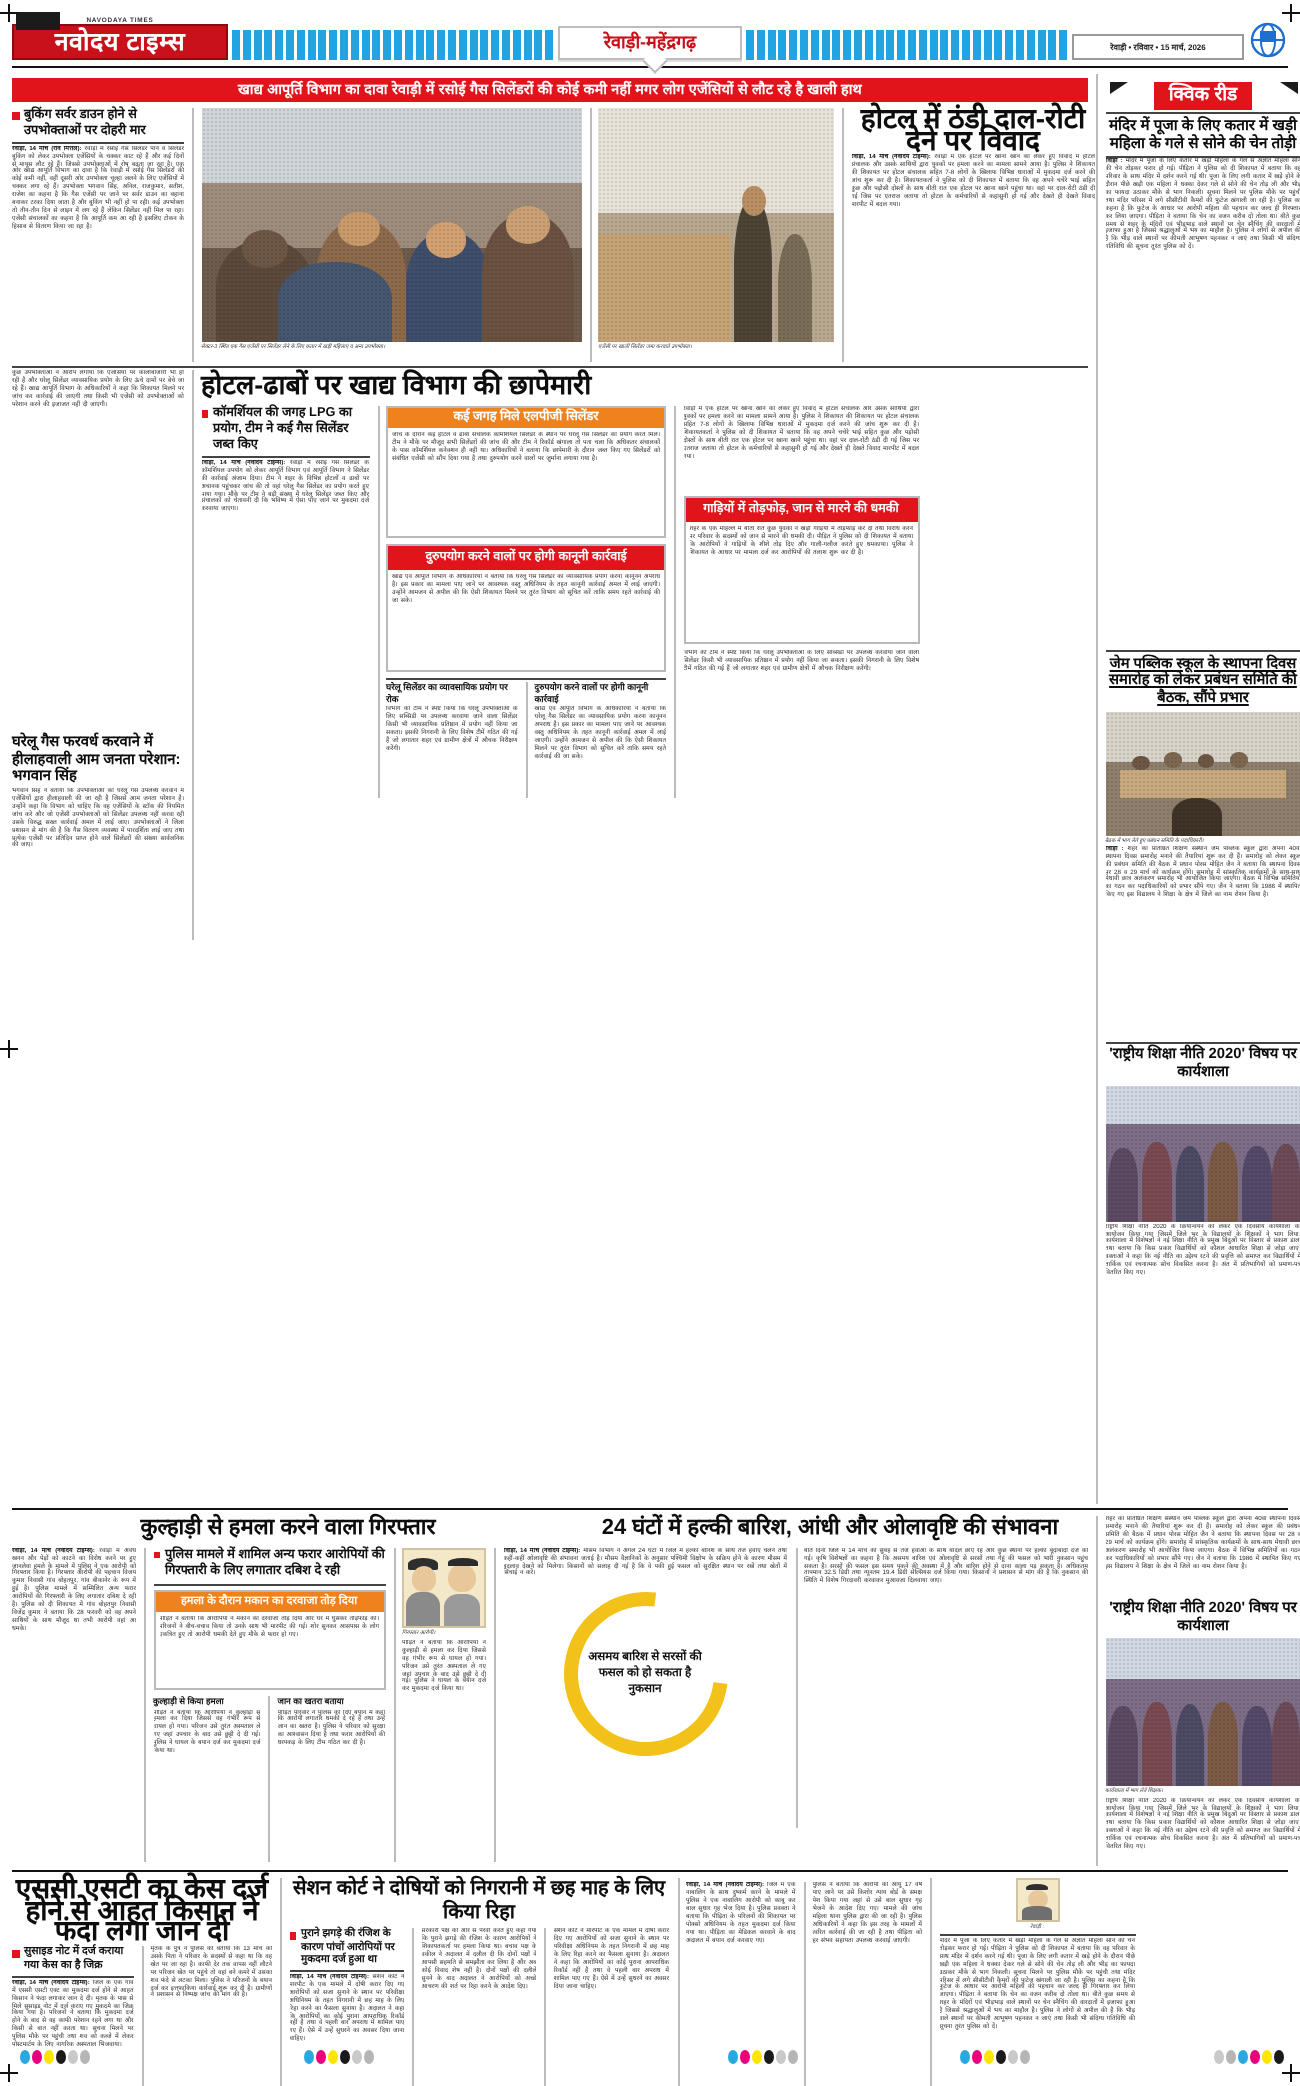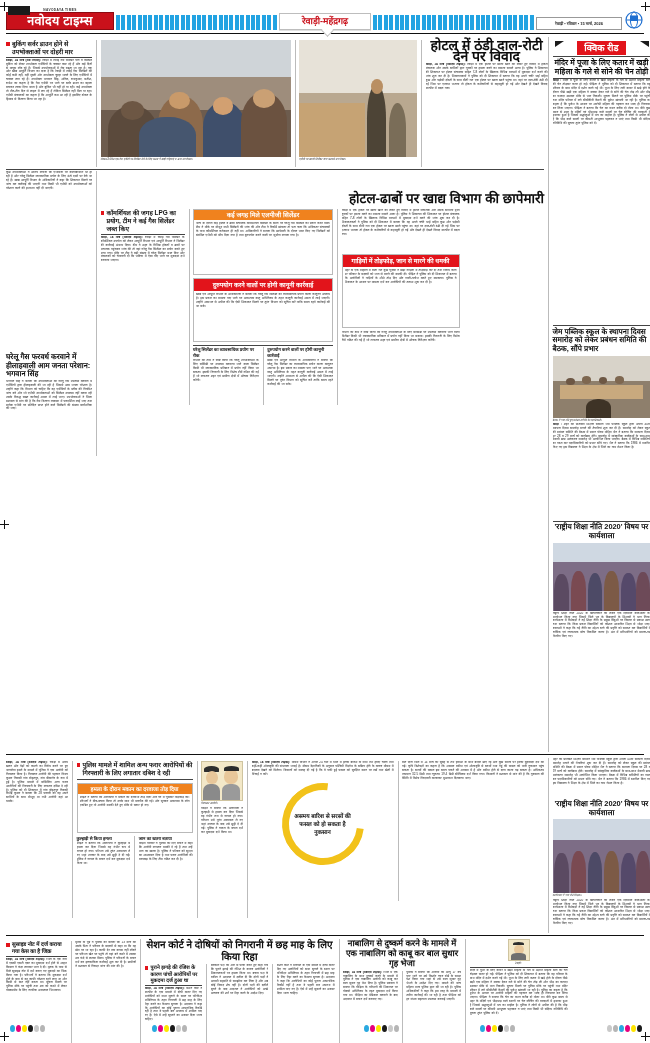--- a/index.html
+++ b/index.html
@@ -42,21 +42,21 @@
 
   .rule-thick { height:1.6px; background:#111; margin:2.5px 0 0; }
   .rule-thin  { height:.6px; background:#444; margin:1px 0; }
 
   
   .hl1 { font-size:25px; line-height:27px; font-weight:bold; letter-spacing:-.3px;
          text-align:center; color:#0d0d0d; }
   .hl1 .blue { color:#1f6fd0; }
   .subbar { background:#e2141b; color:#fff; font-weight:bold; font-size:7.2px;
             line-height:12px; text-align:center; margin-top:2px; letter-spacing:.1px; }
-  .hl2 { font-size:13.5px; line-height:15px; font-weight:bold; text-align:right; color:#0d0d0d;margin-top:20px; }
+  .hl2 { font-size:13.5px; line-height:15px; font-weight:bold; text-align:left; color:#0d0d0d; }
   .hl3 { font-size:11px; line-height:12.5px; font-weight:bold; text-align:center; color:#0d0d0d; }
   .hl4 { font-size:14px; line-height:10.6px; font-weight:bold; text-align:center; color:#0d0d0d; }
   .hl5 { font-size:7.4px; line-height:8.6px; font-weight:bold; color:#0d0d0d; }
 
   .bullet-hl { font-size:6.4px; line-height:8px; font-weight:bold; color:#111; padding-left:6px;
                position:relative; }
   .bullet-hl::before { content:""; position:absolute; left:0; top:2px; width:3.6px; height:3.6px;
                        background:#e2141b; }
 
   
@@ -147,20 +147,21 @@
         <rect x="6" y="5.5" width="8" height="5.5" fill="#1f6fd0"></rect>
       </svg>
     </div>
   </div>
 
   <div class="rule-thick"></div>
 
   <div class="cols" style="margin-top:3px;">
     <div class="col" style="flex:0 0 538px;">
 
+      <div class="subbar">खाद्य आपूर्ति विभाग का दावा रेवाड़ी में रसोई गैस सिलेंडरों की कोई कमी नहीं मगर लोग एजेंसियों से लौट रहे है खाली हाथ</div>
 
       <div class="cols" style="margin-top:3px;">
         <div class="col" style="flex:0 0 86px;">
           <div class="bullet-hl">बुकिंग सर्वर डाउन होने से उपभोक्ताओं पर दोहरी मार</div>
           <div class="rule-thin"></div>
           <div class="body-txt" style="height:108px;">
             <span class="dateline">रेवाड़ी, 14 मार्च (रवि मित्तल):</span>
             <span>रेवाड़ी में रसोई गैस सिलेंडर पाने व सिलेंडर बुकिंग को लेकर उपभोक्ता एजेंसियों के चक्कर काट रहे हैं और कई दिनों से मायूस लौट रहे हैं। जिससे उपभोक्ताओं में रोष बढ़ता जा रहा है। एक ओर खाद्य आपूर्ति विभाग का दावा है कि रेवाड़ी में रसोई गैस सिलेंडरों की कोई कमी नहीं, वहीं दूसरी ओर उपभोक्ता चूल्हा जलने के लिए एजेंसियों में चक्कर लगा रहे हैं। उपभोक्ता भगवान सिंह, अनिल, राजकुमार, सतीश, राजेश का कहना है कि गैस एजेंसी पर जाने पर सर्वर डाउन का बहाना बनाकर टरका दिया जाता है और बुकिंग भी नहीं हो पा रही। कई उपभोक्ता तो तीन-तीन दिन से लाइन में लग रहे हैं लेकिन सिलेंडर नहीं मिल पा रहा। एजेंसी संचालकों का कहना है कि आपूर्ति कम आ रही है इसलिए टोकन के हिसाब से वितरण किया जा रहा है।</span>
           </div>
         </div>
@@ -273,21 +274,21 @@
       </div>
       <div class="rule-thin"></div>
       <h3 class="hl4" style="font-size:7.6px;line-height:9px;margin-top:1px;">मंदिर में पूजा के लिए कतार में खड़ी महिला के गले से सोने की चेन तोड़ी</h3>
       <div class="rule-thin" style="margin-top:2px;"></div>
       <div class="body-txt" style="height:244px;margin-top:1px;">
         <span class="dateline">रेवाड़ी :</span>
         <span>मंदिर में पूजा के लिए कतार में खड़ी महिला के गले से अज्ञात महिला सोने की चेन तोड़कर फरार हो गई। पीड़िता ने पुलिस को दी शिकायत में बताया कि वह परिवार के साथ मंदिर में दर्शन करने गई थी। पूजा के लिए लगी कतार में खड़े होने के दौरान पीछे खड़ी एक महिला ने धक्का देकर गले से सोने की चेन तोड़ ली और भीड़ का फायदा उठाकर मौके से भाग निकली। सूचना मिलने पर पुलिस मौके पर पहुंची तथा मंदिर परिसर में लगे सीसीटीवी कैमरों की फुटेज खंगाली जा रही है। पुलिस का कहना है कि फुटेज के आधार पर आरोपी महिला की पहचान कर जल्द ही गिरफ्तार कर लिया जाएगा। पीड़िता ने बताया कि चेन का वजन करीब दो तोला था। बीते कुछ समय से शहर के मंदिरों एवं भीड़भाड़ वाले स्थानों पर चेन स्नैचिंग की वारदातों में इजाफा हुआ है जिससे श्रद्धालुओं में भय का माहौल है। पुलिस ने लोगों से अपील की है कि भीड़ वाले स्थानों पर कीमती आभूषण पहनकर न जाएं तथा किसी भी संदिग्ध गतिविधि की सूचना तुरंत पुलिस को दें।</span>
       </div>
 
       <div class="rule-thin" style="margin-top:2px;"></div>
-      <h3 class="hl5" style="margin-top:2px;">जेम पब्लिक स्कूल के स्थापना दिवस समारोह को लेकर प्रबंधन समिति की बैठक, सौंपे प्रभार</h3>
+      <h3 class="hl5" style="margin-top:2px;text-align:center;text-decoration:underline;">जेम पब्लिक स्कूल के स्थापना दिवस समारोह को लेकर प्रबंधन समिति की बैठक, सौंपे प्रभार</h3>
       <div class="photo ph-meet" style="height:62px;margin-top:2px;">
         <div style="position:absolute;left:8%;top:48%;width:84%;height:22%;background:#c8a97e;"></div>
         <div class="head" style="left:14%;top:36%;width:9%;height:12%;"></div>
         <div class="head" style="left:30%;top:33%;width:9%;height:12%;background:#7e6750;"></div>
         <div class="head" style="left:47%;top:34%;width:9%;height:12%;"></div>
         <div class="head" style="left:64%;top:33%;width:9%;height:12%;background:#7e6750;"></div>
         <div class="sil" style="left:34%;width:26%;height:30%;background:#3e3326;"></div>
       </div>
       <div class="cap">बैठक में भाग लेते हुए प्रबंधन समिति के पदाधिकारी।</div>
       <div class="body-txt" style="height:96px;margin-top:1px;">
@@ -306,20 +307,28 @@
         <div class="sil" style="left:85%;width:14%;height:57%;background:#6d4a58;"></div>
       </div>
       <div class="body-txt" style="height:140px;margin-top:1px;">राष्ट्रीय शिक्षा नीति 2020 के क्रियान्वयन को लेकर एक दिवसीय कार्यशाला का आयोजन किया गया जिसमें जिले भर के विद्यालयों के शिक्षकों ने भाग लिया। कार्यशाला में विशेषज्ञों ने नई शिक्षा नीति के प्रमुख बिंदुओं पर विस्तार से प्रकाश डाला तथा बताया कि किस प्रकार विद्यार्थियों को कौशल आधारित शिक्षा से जोड़ा जाए। वक्ताओं ने कहा कि नई नीति का उद्देश्य रटने की प्रवृत्ति को समाप्त कर विद्यार्थियों में तार्किक एवं रचनात्मक सोच विकसित करना है। अंत में प्रतिभागियों को प्रमाण-पत्र वितरित किए गए।</div>
     </div>
   </div>
 
   <div class="rule-thick" style="margin-top:2px;"></div>
 
   <div class="cols" style="margin-top:3px;">
     <div class="col" style="flex:0 0 538px;">
+      <div class="cols">
+        <div class="col" style="flex:0 0 276px;">
+          <h2 class="hl3">कुल्हाड़ी से हमला करने वाला गिरफ्तार</h2>
+        </div>
+        <div class="col" style="flex:1;">
+          <h2 class="hl3">24 घंटों में हल्की बारिश, आंधी और ओलावृष्टि की संभावना</h2>
+        </div>
+      </div>
 
       <div class="cols" style="margin-top:3px;">
 
         <div class="col" style="flex:0 0 62px;">
           <div class="body-txt" style="height:130px;">
             <span class="dateline">रेवाड़ी, 14 मार्च (नवोदय टाइम्स):</span>
             <span>रेवाड़ी में अवैध खनन और पेड़ों को काटने का विरोध करने पर हुए जानलेवा हमले के मामले में पुलिस ने एक आरोपी को गिरफ्तार किया है। गिरफ्तार आरोपी की पहचान विजय कुमार निवासी गांव बोहतपुर, गांव बीकानेर के रूप में हुई है। पुलिस मामले में सम्मिलित अन्य फरार आरोपियों की गिरफ्तारी के लिए लगातार दबिश दे रही है। पुलिस को दी शिकायत में गांव बोहतपुर निवासी विजेंद्र कुमार ने बताया कि 28 फरवरी को वह अपने साथियों के साथ मौजूद था तभी आरोपी वहां आ धमके।</span>
           </div>
         </div>
         <div class="vline"></div>
@@ -394,20 +403,21 @@
       </div>
       <div class="cap">कार्यशाला में भाग लेते शिक्षक।</div>
       <div class="body-txt" style="height:34px;margin-top:1px;">राष्ट्रीय शिक्षा नीति 2020 के क्रियान्वयन को लेकर एक दिवसीय कार्यशाला का आयोजन किया गया जिसमें जिले भर के विद्यालयों के शिक्षकों ने भाग लिया। कार्यशाला में विशेषज्ञों ने नई शिक्षा नीति के प्रमुख बिंदुओं पर विस्तार से प्रकाश डाला तथा बताया कि किस प्रकार विद्यार्थियों को कौशल आधारित शिक्षा से जोड़ा जाए। वक्ताओं ने कहा कि नई नीति का उद्देश्य रटने की प्रवृत्ति को समाप्त कर विद्यार्थियों में तार्किक एवं रचनात्मक सोच विकसित करना है। अंत में प्रतिभागियों को प्रमाण-पत्र वितरित किए गए।</div>
     </div>
   </div>
 
   <div class="rule-thick" style="margin-top:2px;"></div>
 
   <div class="cols" style="margin-top:3px;">
     <div class="col" style="flex:0 0 130px;">
+      <h2 class="hl4">एससी एसटी का केस दर्ज होने से आहत किसान ने फंदा लगा जान दी</h2>
       <div class="cols" style="margin-top:2px;">
         <div class="col">
           <div class="bullet-hl" style="font-size:5.4px;line-height:6.6px;">सुसाइड नोट में दर्ज कराया गया केस का है जिक्र</div>
           <div class="rule-thin" style="margin-top:2px;"></div>
           <div class="body-txt" style="height:132px;margin-top:1px;">
             <span class="dateline">रेवाड़ी, 14 मार्च (नवोदय टाइम्स):</span>
             <span>जिले के एक गांव में एससी एसटी एक्ट का मुकदमा दर्ज होने से आहत किसान ने फंदा लगाकर जान दे दी। मृतक के पास से मिले सुसाइड नोट में दर्ज कराए गए मुकदमे का जिक्र किया गया है। परिजनों ने बताया कि मुकदमा दर्ज होने के बाद से वह काफी परेशान रहने लगा था और किसी से बात नहीं करता था। सूचना मिलने पर पुलिस मौके पर पहुंची तथा शव को कब्जे में लेकर पोस्टमार्टम के लिए नागरिक अस्पताल भिजवाया।</span>
           </div>
         </div>
         <div class="vline"></div>
@@ -435,21 +445,20 @@
         </div>
         <div class="vline"></div>
         <div class="col">
           <div class="body-txt" style="height:140px;">सेशन कोर्ट ने मारपीट के एक मामले में दोषी करार दिए गए आरोपियों को सजा सुनाने के स्थान पर परिवीक्षा अधिनियम के तहत निगरानी में छह माह के लिए रिहा करने का फैसला सुनाया है। अदालत ने कहा कि आरोपियों का कोई पुराना आपराधिक रिकॉर्ड नहीं है तथा वे पहली बार अपराध में शामिल पाए गए हैं। ऐसे में उन्हें सुधरने का अवसर दिया जाना चाहिए।</div>
         </div>
       </div>
     </div>
     <div class="vline"></div>
 
     <div class="col" style="flex:0 0 118px;">
-      <h2 class="hl4" style="font-size:8.4px;line-height:9.8px;">नाबालिग से दुष्कर्म करने के मामले में एक नाबालिग को काबू कर बाल सुधार गृह भेजा</h2>
       <div class="cols" style="margin-top:2px;">
         <div class="col">
           <div class="body-txt" style="height:142px;">
             <span class="dateline">रेवाड़ी, 14 मार्च (नवोदय टाइम्स):</span>
             <span>जिले में एक नाबालिग के साथ दुष्कर्म करने के मामले में पुलिस ने एक नाबालिग आरोपी को काबू कर बाल सुधार गृह भेज दिया है। पुलिस प्रवक्ता ने बताया कि पीड़िता के परिजनों की शिकायत पर पोक्सो अधिनियम के तहत मुकदमा दर्ज किया गया था। पीड़िता का मेडिकल करवाने के बाद अदालत में बयान दर्ज करवाए गए।</span>
           </div>
         </div>
         <div class="vline"></div>
         <div class="col">
           <div class="body-txt" style="height:142px;">पुलिस ने बताया कि आरोपी की आयु 17 वर्ष पाए जाने पर उसे किशोर न्याय बोर्ड के समक्ष पेश किया गया जहां से उसे बाल सुधार गृह भेजने के आदेश दिए गए। मामले की जांच महिला थाना पुलिस द्वारा की जा रही है। पुलिस अधिकारियों ने कहा कि इस तरह के मामलों में त्वरित कार्रवाई की जा रही है तथा पीड़िता को हर संभव सहायता उपलब्ध करवाई जाएगी।</div>

